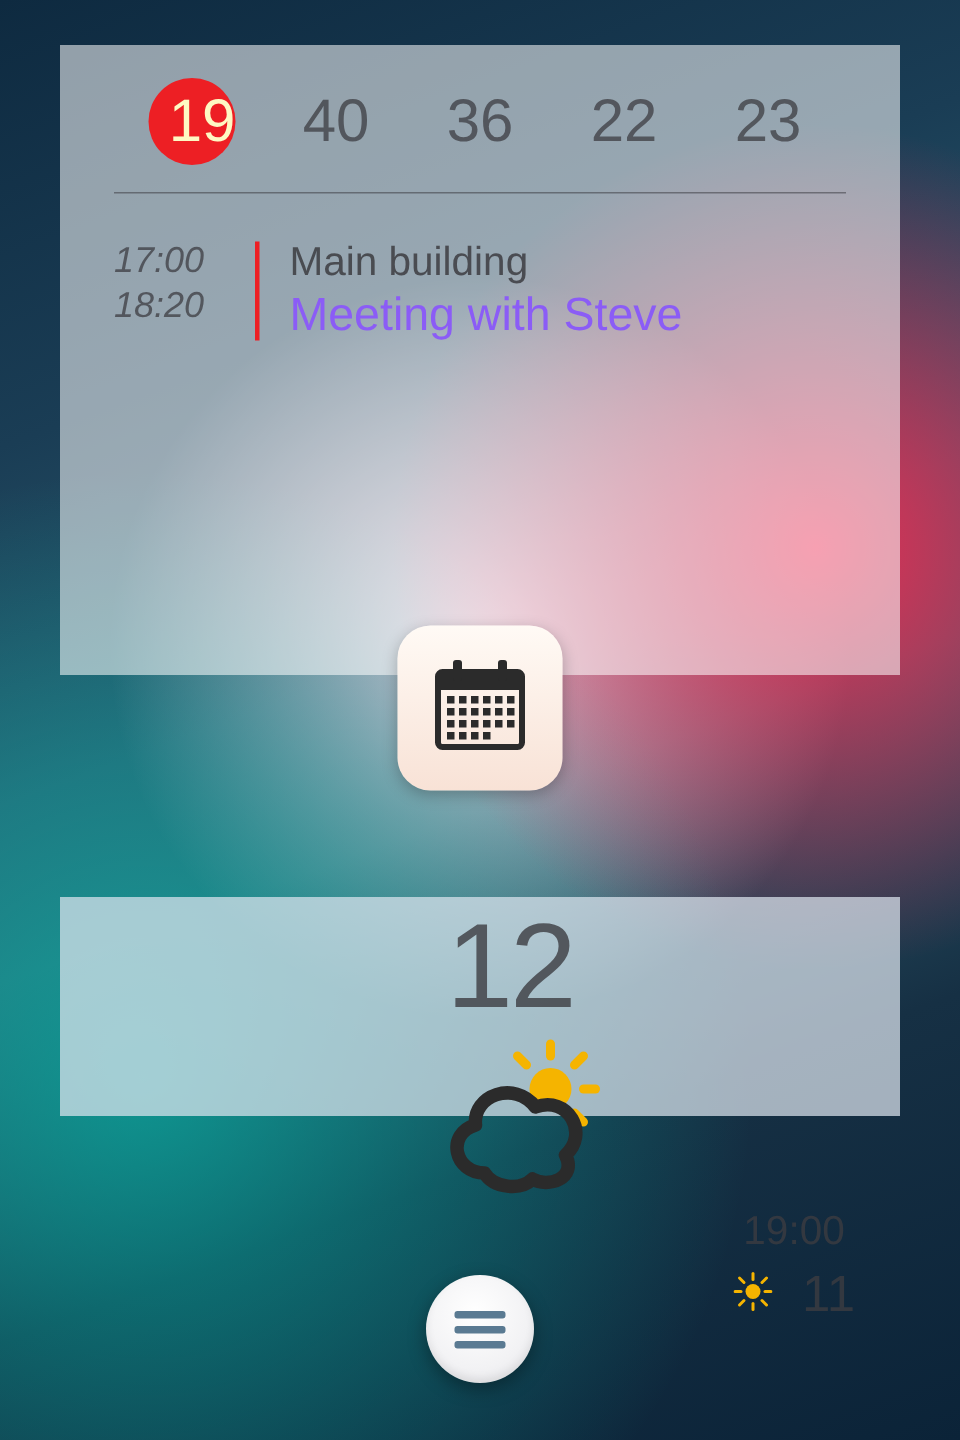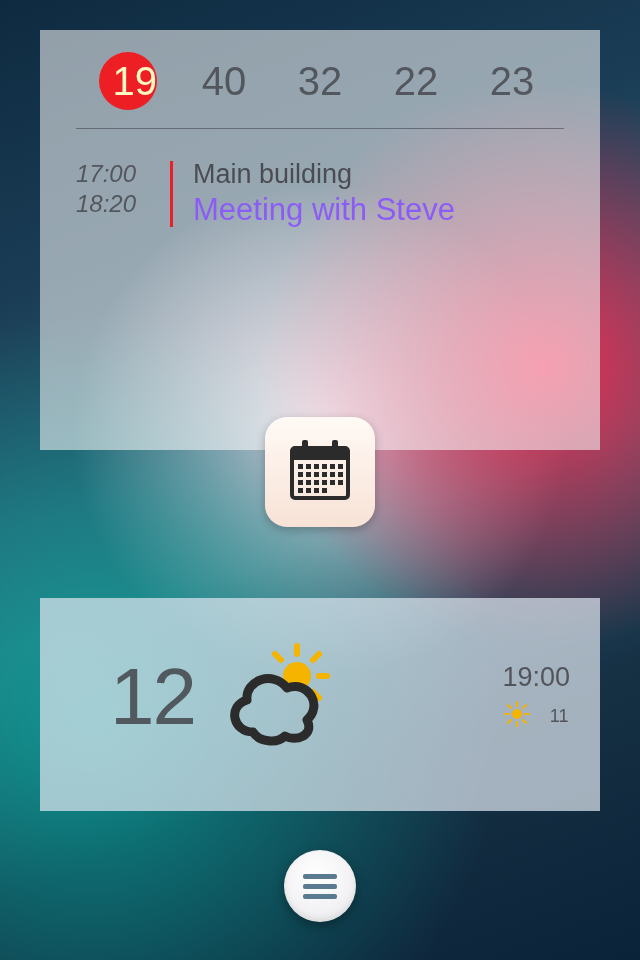--- a/index.html
+++ b/index.html
@@ -99,26 +99,27 @@
     box-shadow: 0 3px 10px rgba(0,0,0,0.25);
     cursor: pointer;
   }
 
   
   .weather-widget {
     position: absolute;
     left: 40px;
     top: 598px;
     width: 560px;
-    height: 213px;
+    height: 146px;
     background: rgba(220,228,238,0.72);
     display: flex;
     align-items: center;
     padding: 0 30px 16px 70px;
     cursor: pointer;
+    flex-direction: column;
   }
   .temp-now {
     font-size: 80px;
     font-weight: 100;
     color: rgba(60,60,65,0.8);
     letter-spacing: -2px;
   }
   .wx-icon-main {
     margin-left: 20px;
     flex: 0 0 auto;
@@ -131,21 +132,21 @@
   }
   .wx-forecast .ftime {
     font-size: 27px;
     margin-bottom: 8px;
   }
   .wx-forecast .frow {
     display: flex;
     align-items: center;
     justify-content: center;
     gap: 20px;
-    font-size: 18px;
+    font-size: 34px;
   }
 
   
   .menu-btn {
     position: absolute;
     left: 284px;
     top: 850px;
     width: 72px;
     height: 72px;
     border-radius: 50%;
@@ -165,21 +166,21 @@
     background: #5a7a92;
   }
 </style>
 </head>
 <body>
 
 <div class="cal-widget">
   <div class="days-row">
     <div class="day selected">19</div>
     <div class="day">40</div>
-    <div class="day">32</div>
+    <div class="day">36</div>
     <div class="day">22</div>
     <div class="day">23</div>
   </div>
   <div class="days-divider"></div>
 
   <div class="event-row">
     <div class="event-times">
       <div>17:00</div>
       <div>18:20</div>
     </div>

